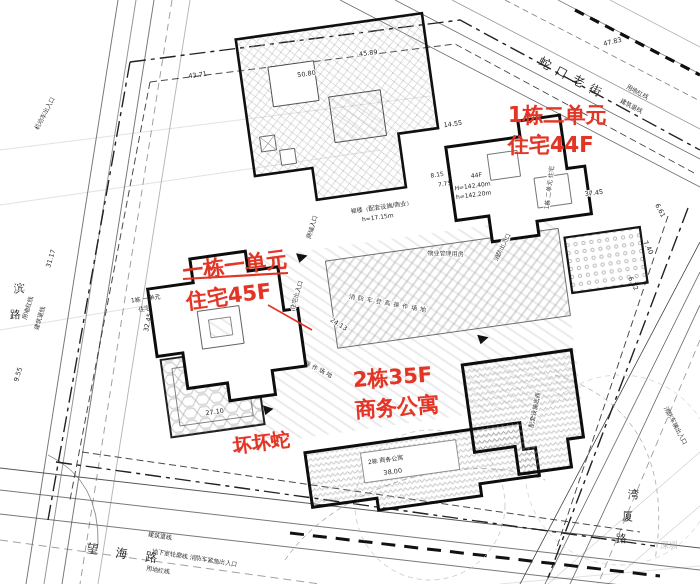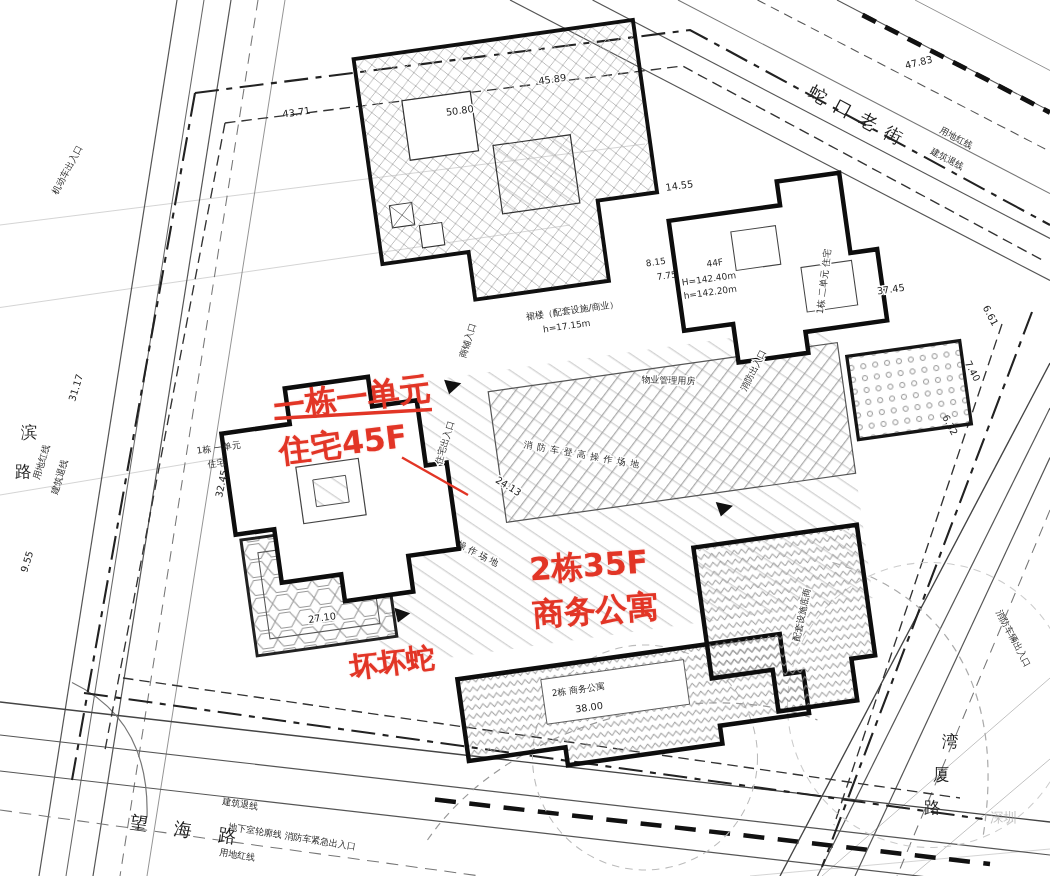--- a/index.html
+++ b/index.html
@@ -210,20 +210,22 @@
 
   <g stroke="#e23526">
     <line x1="183" y1="279" x2="288" y2="273" stroke-width="2.2"></line>
     <line x1="268" y1="305" x2="312" y2="330" stroke-width="1.6"></line>
   </g>
 
   <text class="wm" x="660" y="548">深圳</text>
 </svg>
 
 <div class="ann" style="left:508px;top:100px;">
+  <span class="l">1栋二单元</span>
+  <span class="l">住宅44F</span>
 </div>
 <div class="ann" style="left:184px;top:250px;transform:rotate(-7deg);">
   <span class="l">一栋一单元</span>
   <span class="l">住宅45F</span>
 </div>
 <div class="ann" style="left:354px;top:362px;transform:rotate(-4deg);">
   <span class="l">2栋35F</span>
   <span class="l">商务公寓</span>
 </div>
 <div class="ann ann-sig" style="left:233px;top:427px;transform:rotate(-7deg);">

